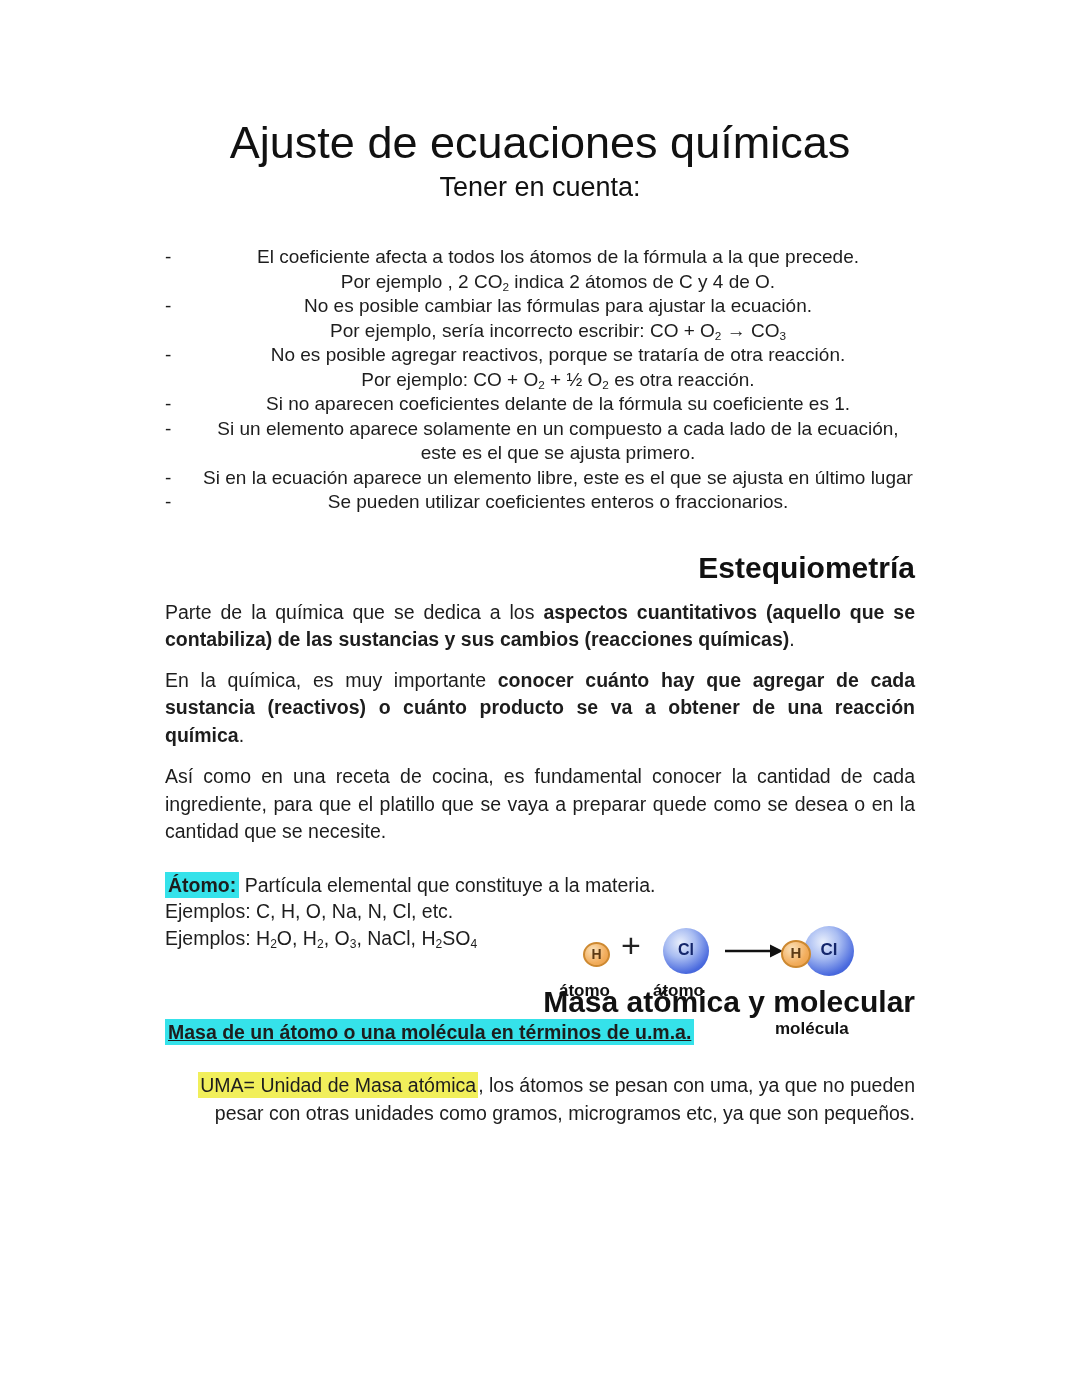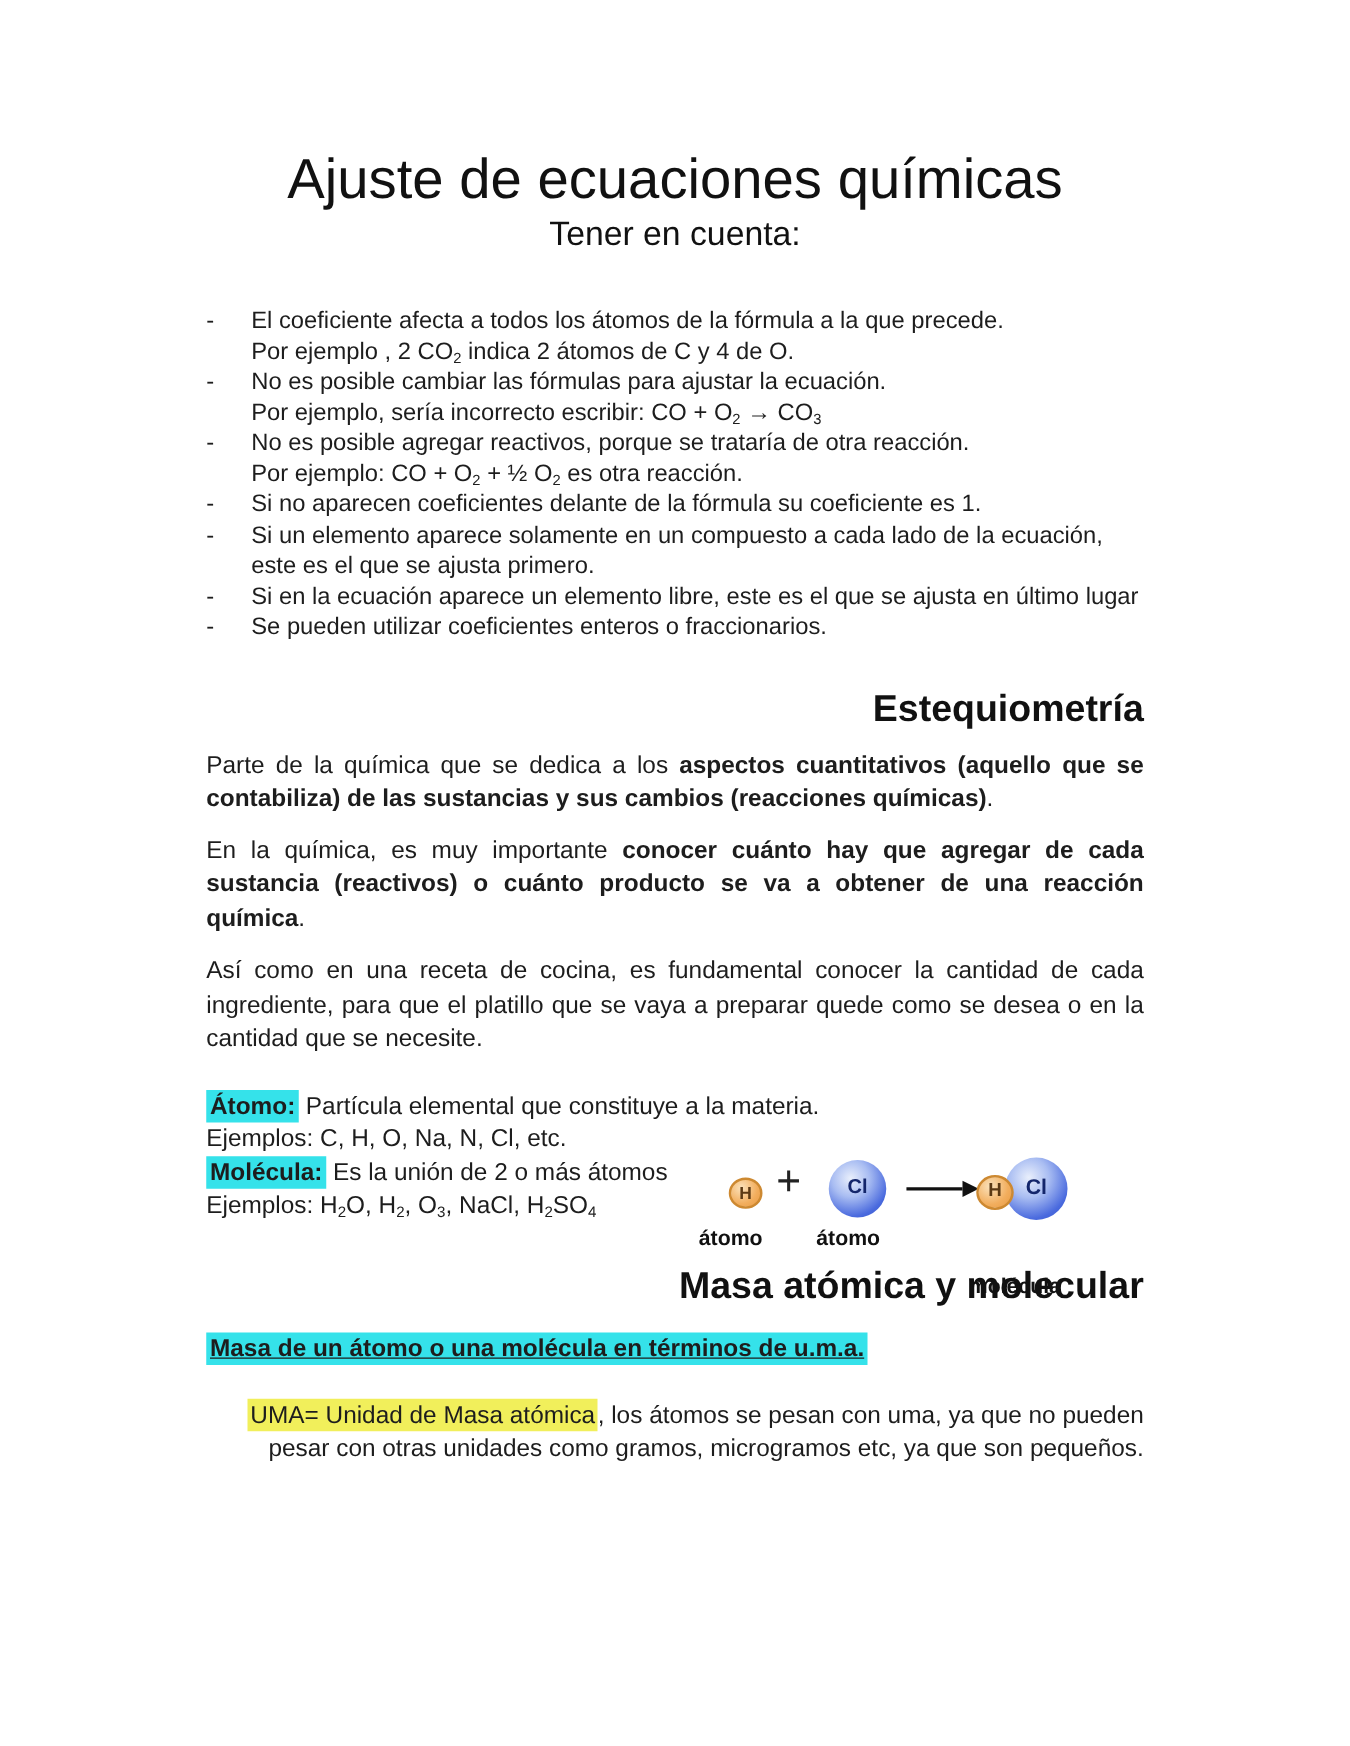--- a/index.html
+++ b/index.html
@@ -12,34 +12,34 @@
   .title{
     margin:0;padding-top:116px;font-size:45px;font-weight:400;color:#111;
     text-align:center;line-height:1.2;white-space:nowrap;
   }
   .subtitle{
     margin:2px 0 0;font-size:27px;font-weight:400;color:#111;text-align:center;
   }
   .bullets{margin-top:42px;font-size:19px;line-height:24.5px;}
   .bullet-item{display:flex;}
   .bullet-item .marker{width:36px;flex:0 0 36px;}
-  .bullet-item .content{flex:1;}
+  .bullet-item .content{flex:1;text-align:center;}
   .section-heading{
     margin:36px 0 0;font-size:30px;font-weight:700;color:#111;text-align:right;
   }
   .section-heading.masa{margin-top:34px;}
   .para{
     margin:14px 0 0;font-size:19.5px;line-height:27.5px;text-align:justify;
   }
   .para.p2{margin-top:13px;}
   .atomo-block{
     position:relative;margin-top:26px;font-size:19.5px;line-height:26.5px;
     width:560px;
   }
-  .cyan-line-wrap{margin-top:20px;font-size:19.5px;line-height:27px;}
+  .cyan-line-wrap{font-size:19.5px;line-height:27px;}
   .uma-para{margin:26px 0 0;font-size:19.5px;line-height:27.5px;text-align:right;}
   .b{font-weight:700;}
   .u{text-decoration:underline;}
   sub{font-size:0.62em;line-height:0;vertical-align:-0.28em;}
   .hl-cyan{background:var(--hl-cyan,#35e2ea);padding:2px 3px;}
   .hl-yellow{background:var(--hl-yellow,#f1ef5b);padding:2px 2px;}
 
   
   .diagram{position:absolute;left:392px;top:46px;width:335px;height:86px;}
   .diagram *{position:absolute;}
@@ -113,21 +113,20 @@
 
   <h3 class="section-heading">Estequiometría</h3>
 
   <p class="para p1"><span>Parte de la química que se dedica a los </span><span class="b">aspectos cuantitativos (aquello que se contabiliza) de las sustancias y sus cambios (reacciones químicas)</span><span>.</span></p>
   <p class="para p2"><span>En la química, es muy importante </span><span class="b">conocer cuánto hay que agregar de cada sustancia (reactivos) o cuánto producto se va a obtener de una reacción química</span><span>.</span></p>
   <p class="para p3"><span>Así como en una receta de cocina, es fundamental conocer la cantidad de cada ingrediente, para que el platillo que se vaya a preparar quede como se desea o en la cantidad que se necesite.</span></p>
 
   <div class="atomo-block">
     <div><span class="b hl-cyan">Átomo:</span><span> Partícula elemental que constituye a la materia.</span></div>
     <div><span>Ejemplos: C, H, O, Na, N, Cl, etc.</span></div>
-    <div><span class="b hl-cyan">Molécula:</span><span> Es la unión de 2 o más átomos</span></div>
     <div><span>Ejemplos:  H</span><sub>2</sub><span>O, H</span><sub>2</sub><span>, O</span><sub>3</sub><span>, NaCl, H</span><sub>2</sub><span>SO</span><sub>4</sub></div>
 
     <div class="diagram">
       <div class="atom-circle atom-h">H</div>
       <div class="plus-sign">+</div>
       <div class="atom-circle atom-cl">Cl</div>
       <svg class="reaction-arrow" viewBox="0 0 58 16">
         <line x1="0" y1="8" x2="45" y2="8" stroke="#111" stroke-width="2.6"></line>
         <polygon points="45,1.5 58,8 45,14.5" fill="#111"></polygon>
       </svg>

